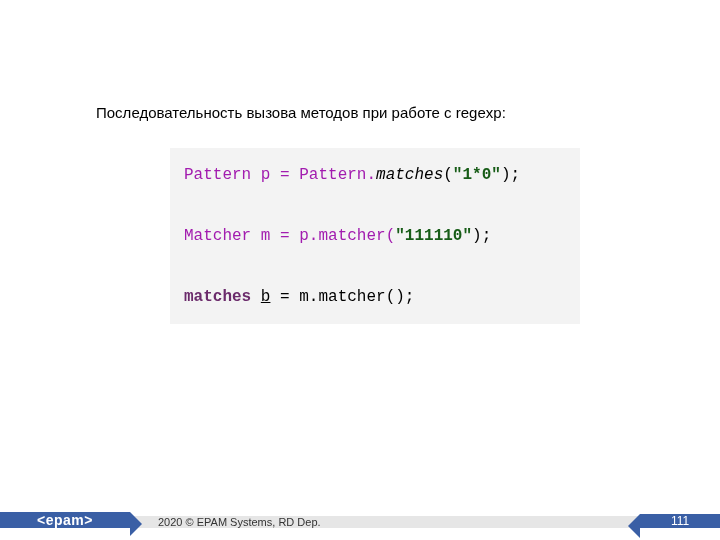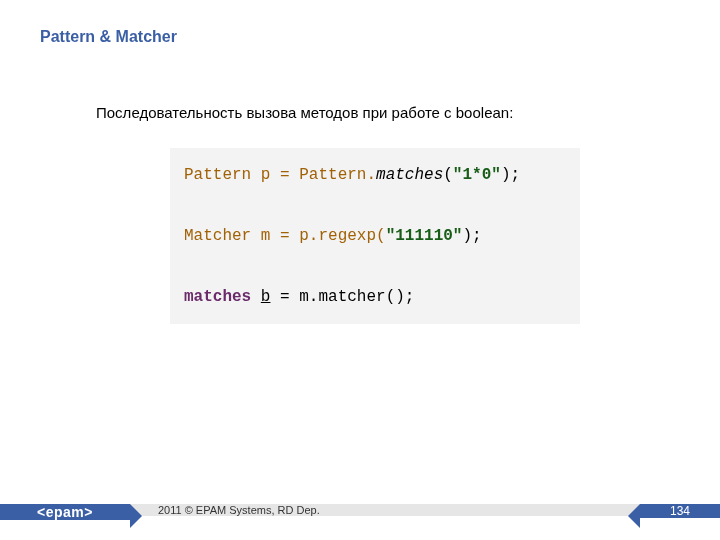--- a/index.html
+++ b/index.html
@@ -6,29 +6,29 @@
   html, body { width: 720px; height: 540px; font-family: Verdana, Arial, sans-serif; background: #fff; }
   .slide { position: relative; width: 720px; height: 540px; background: #fff; }
   .title { position: absolute; top: 28px; left: 40px; color: #3a5fa5; font-size: 16px; font-weight: bold; }
   .subtitle { position: absolute; top: 104px; left: 96px; color: #000; font-size: 15px; }
   .codebox {
     position: absolute; top: 148px; left: 170px; width: 410px;
     background: #f3f3f3; padding: 12px 14px 12px 14px;
     font-family: "Courier New", monospace; font-size: 16px; color: #000;
     line-height: 1.9;
   }
-  .tok-type   { color: #a16207; }
+  .tok-type   { color: #a21caf; }
   .tok-ital   { font-style: italic; }
   .tok-paren  { color: #000; }
   .tok-str    { color: #175c17; font-weight: bold; }
   .tok-kw     { color: #6b2b6b; font-weight: bold; }
   .tok-var    { text-decoration: underline; }
   .footer {
     position: absolute; left: 0; right: 0; bottom: 12px; height: 24px;
-    display: flex; align-items: flex-start;
+    display: flex; align-items: flex-end;
   }
   .footer .logo {
     flex: 0 0 130px; background: #3a5fa5; color: #fff;
     display: flex; align-items: center; justify-content: center;
     font-size: 14px; font-weight: bold; letter-spacing: 0.5px;
     position: relative;
   }
   .footer .logo::after {
     content: ""; position: absolute; right: -12px; top: 0; bottom: 0;
     width: 0; height: 0; border-top: 12px solid transparent;
@@ -47,37 +47,36 @@
     content: ""; position: absolute; left: -12px; top: 0; bottom: 0;
     width: 0; height: 0; border-top: 12px solid transparent;
     border-bottom: 12px solid transparent; border-right: 12px solid #3a5fa5;
   }
 </style>
 </head>
 <body>
 
 <div class="slide">
 
-  <div class="title">Pattern &amp; Matcher</div>
 
-  <div class="subtitle">Последовательность вызова методов при работе с boolean:</div>
+  <div class="subtitle">Последовательность вызова методов при работе с regexp:</div>
 
   <div class="codebox">
     <div>
       <span class="tok-type">Pattern p = Pattern.</span><span class="tok-ital">matches</span><span class="tok-paren">(</span><span class="tok-str">"1*0"</span><span class="tok-paren">);</span>
     </div>
     <div>&nbsp;</div>
     <div>
-      <span class="tok-type">Matcher m = p.regexp(</span><span class="tok-str">"111110"</span><span class="tok-paren">);</span>
+      <span class="tok-type">Matcher m = p.matcher(</span><span class="tok-str">"111110"</span><span class="tok-paren">);</span>
     </div>
     <div>&nbsp;</div>
     <div>
       <span class="tok-kw">matches</span><span> </span><span class="tok-var">b</span><span> = m.matcher();</span>
     </div>
   </div>
 
   <div class="footer">
     <div class="logo">&lt;epam&gt;</div>
-    <div class="mid">2011 © EPAM Systems, RD Dep.</div>
-    <div class="pagebox">134</div>
+    <div class="mid">2020 © EPAM Systems, RD Dep.</div>
+    <div class="pagebox">111</div>
   </div>
 
 </div>
 
 </body></html>

